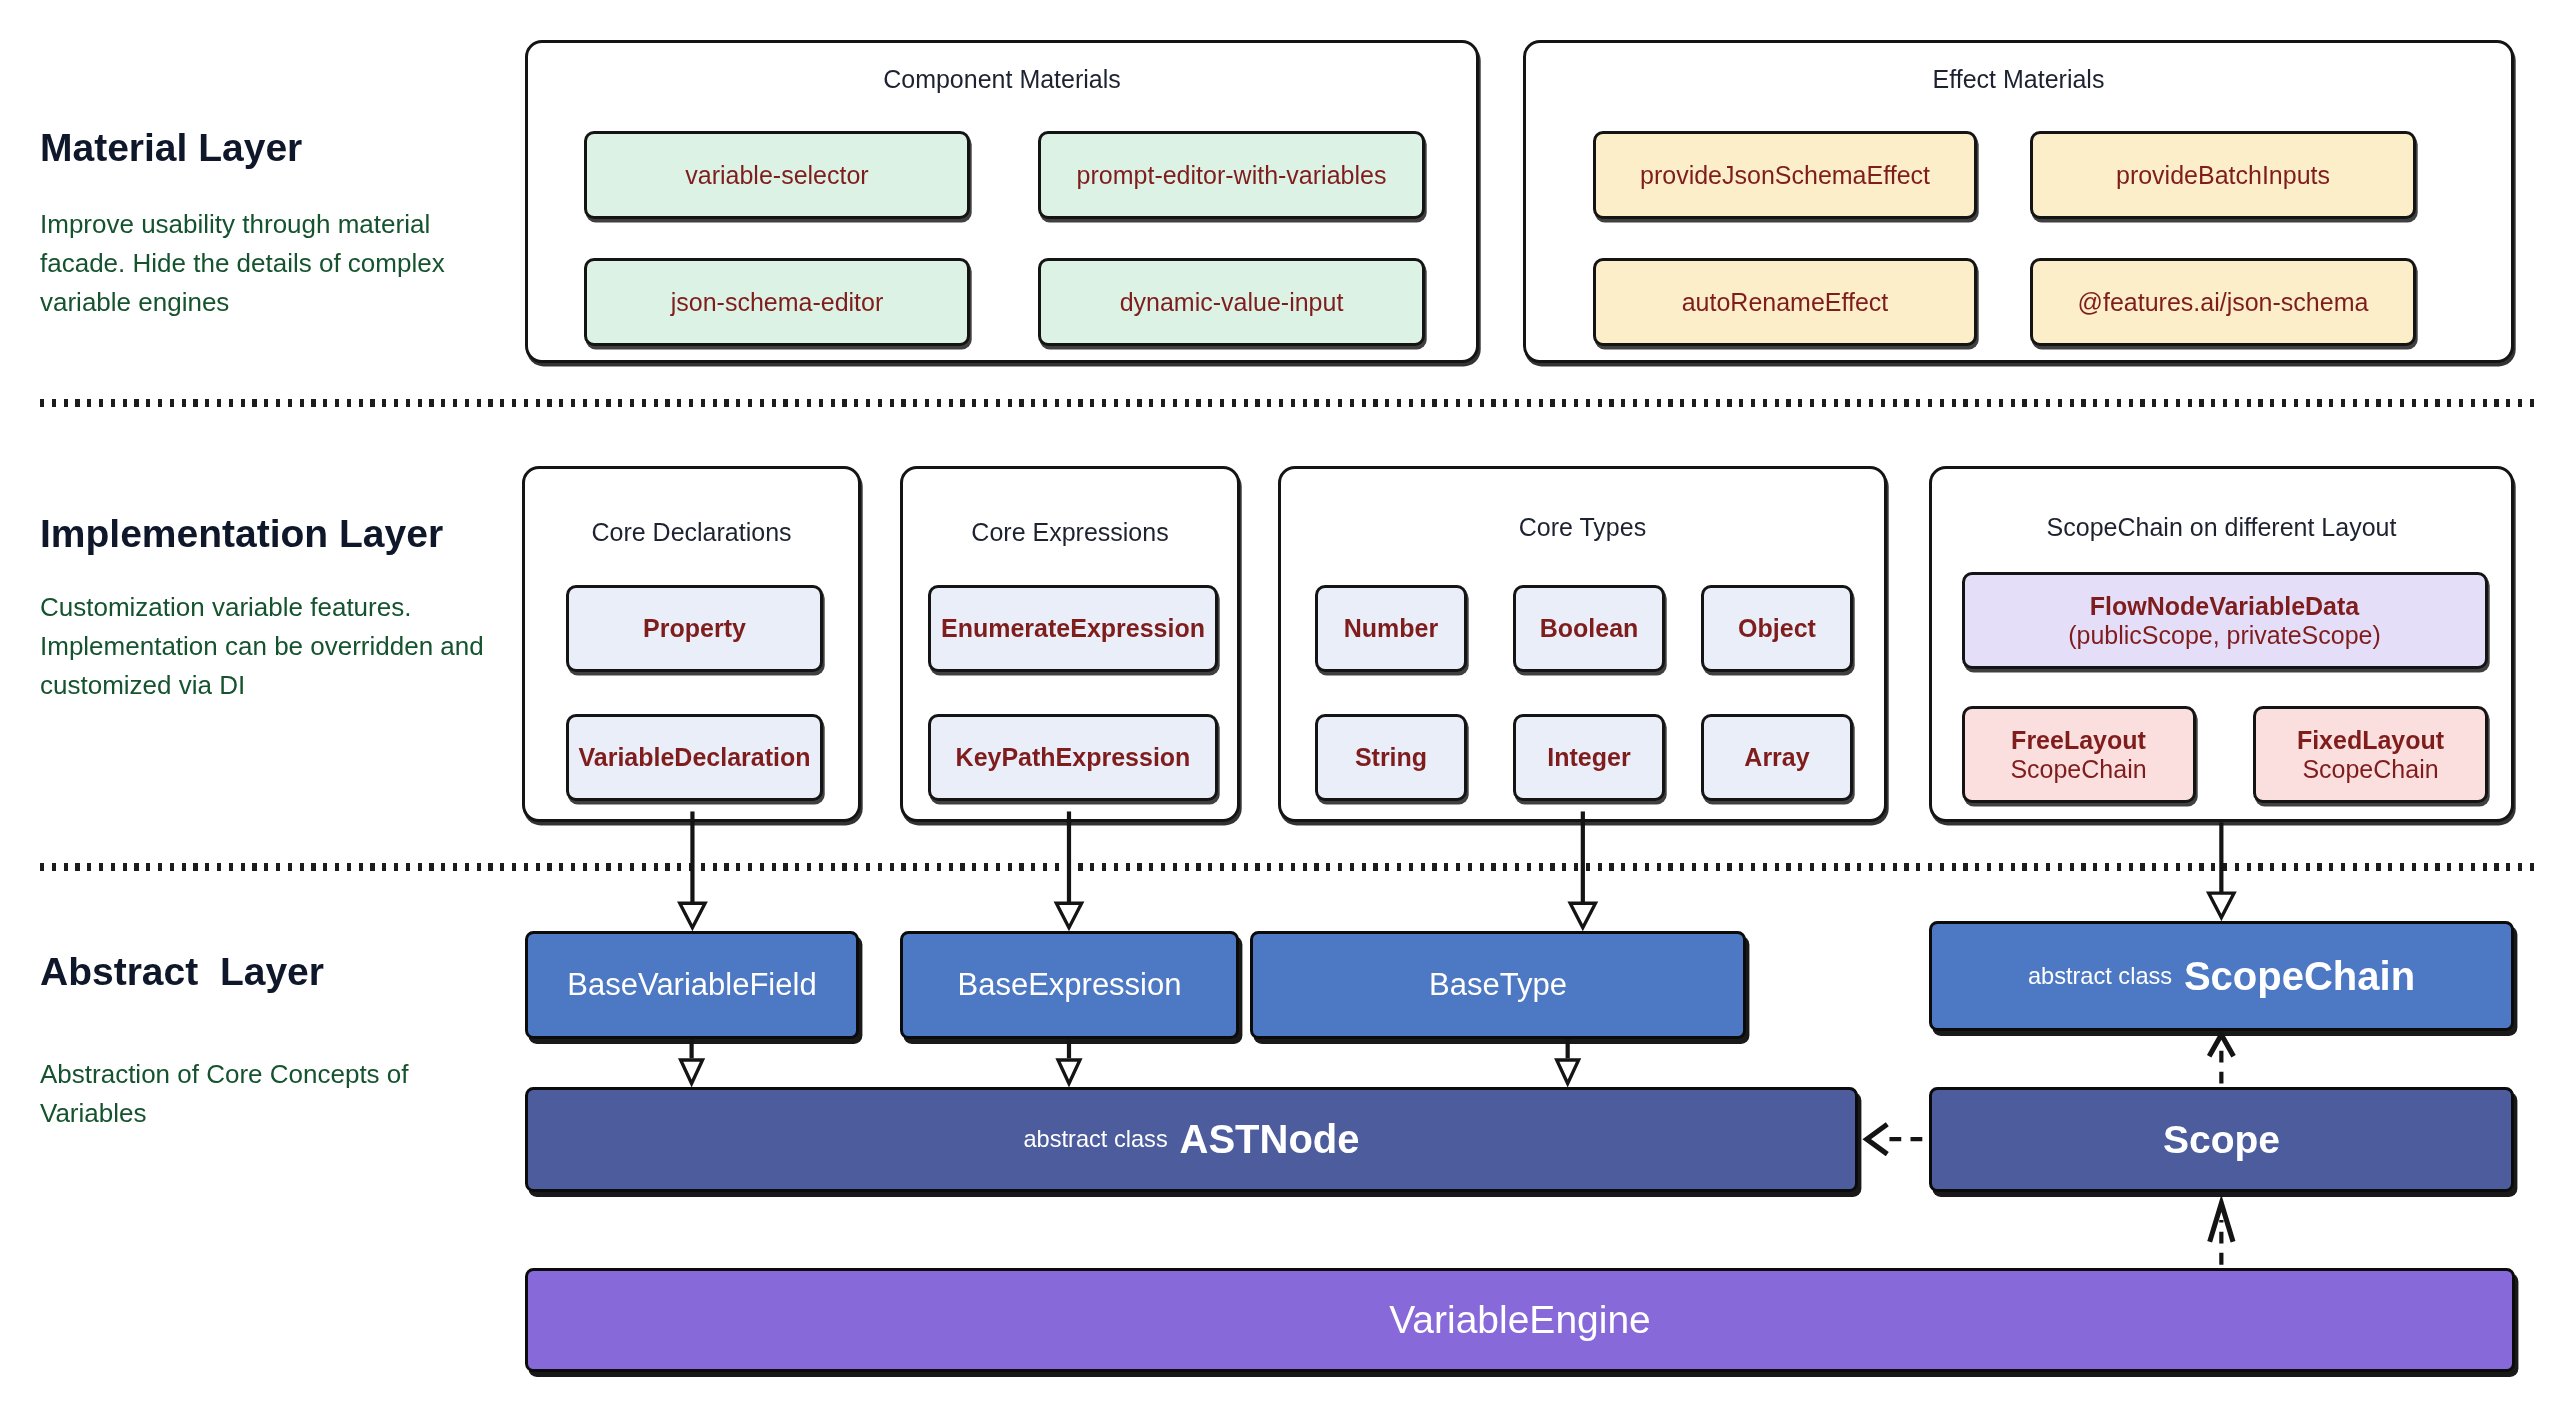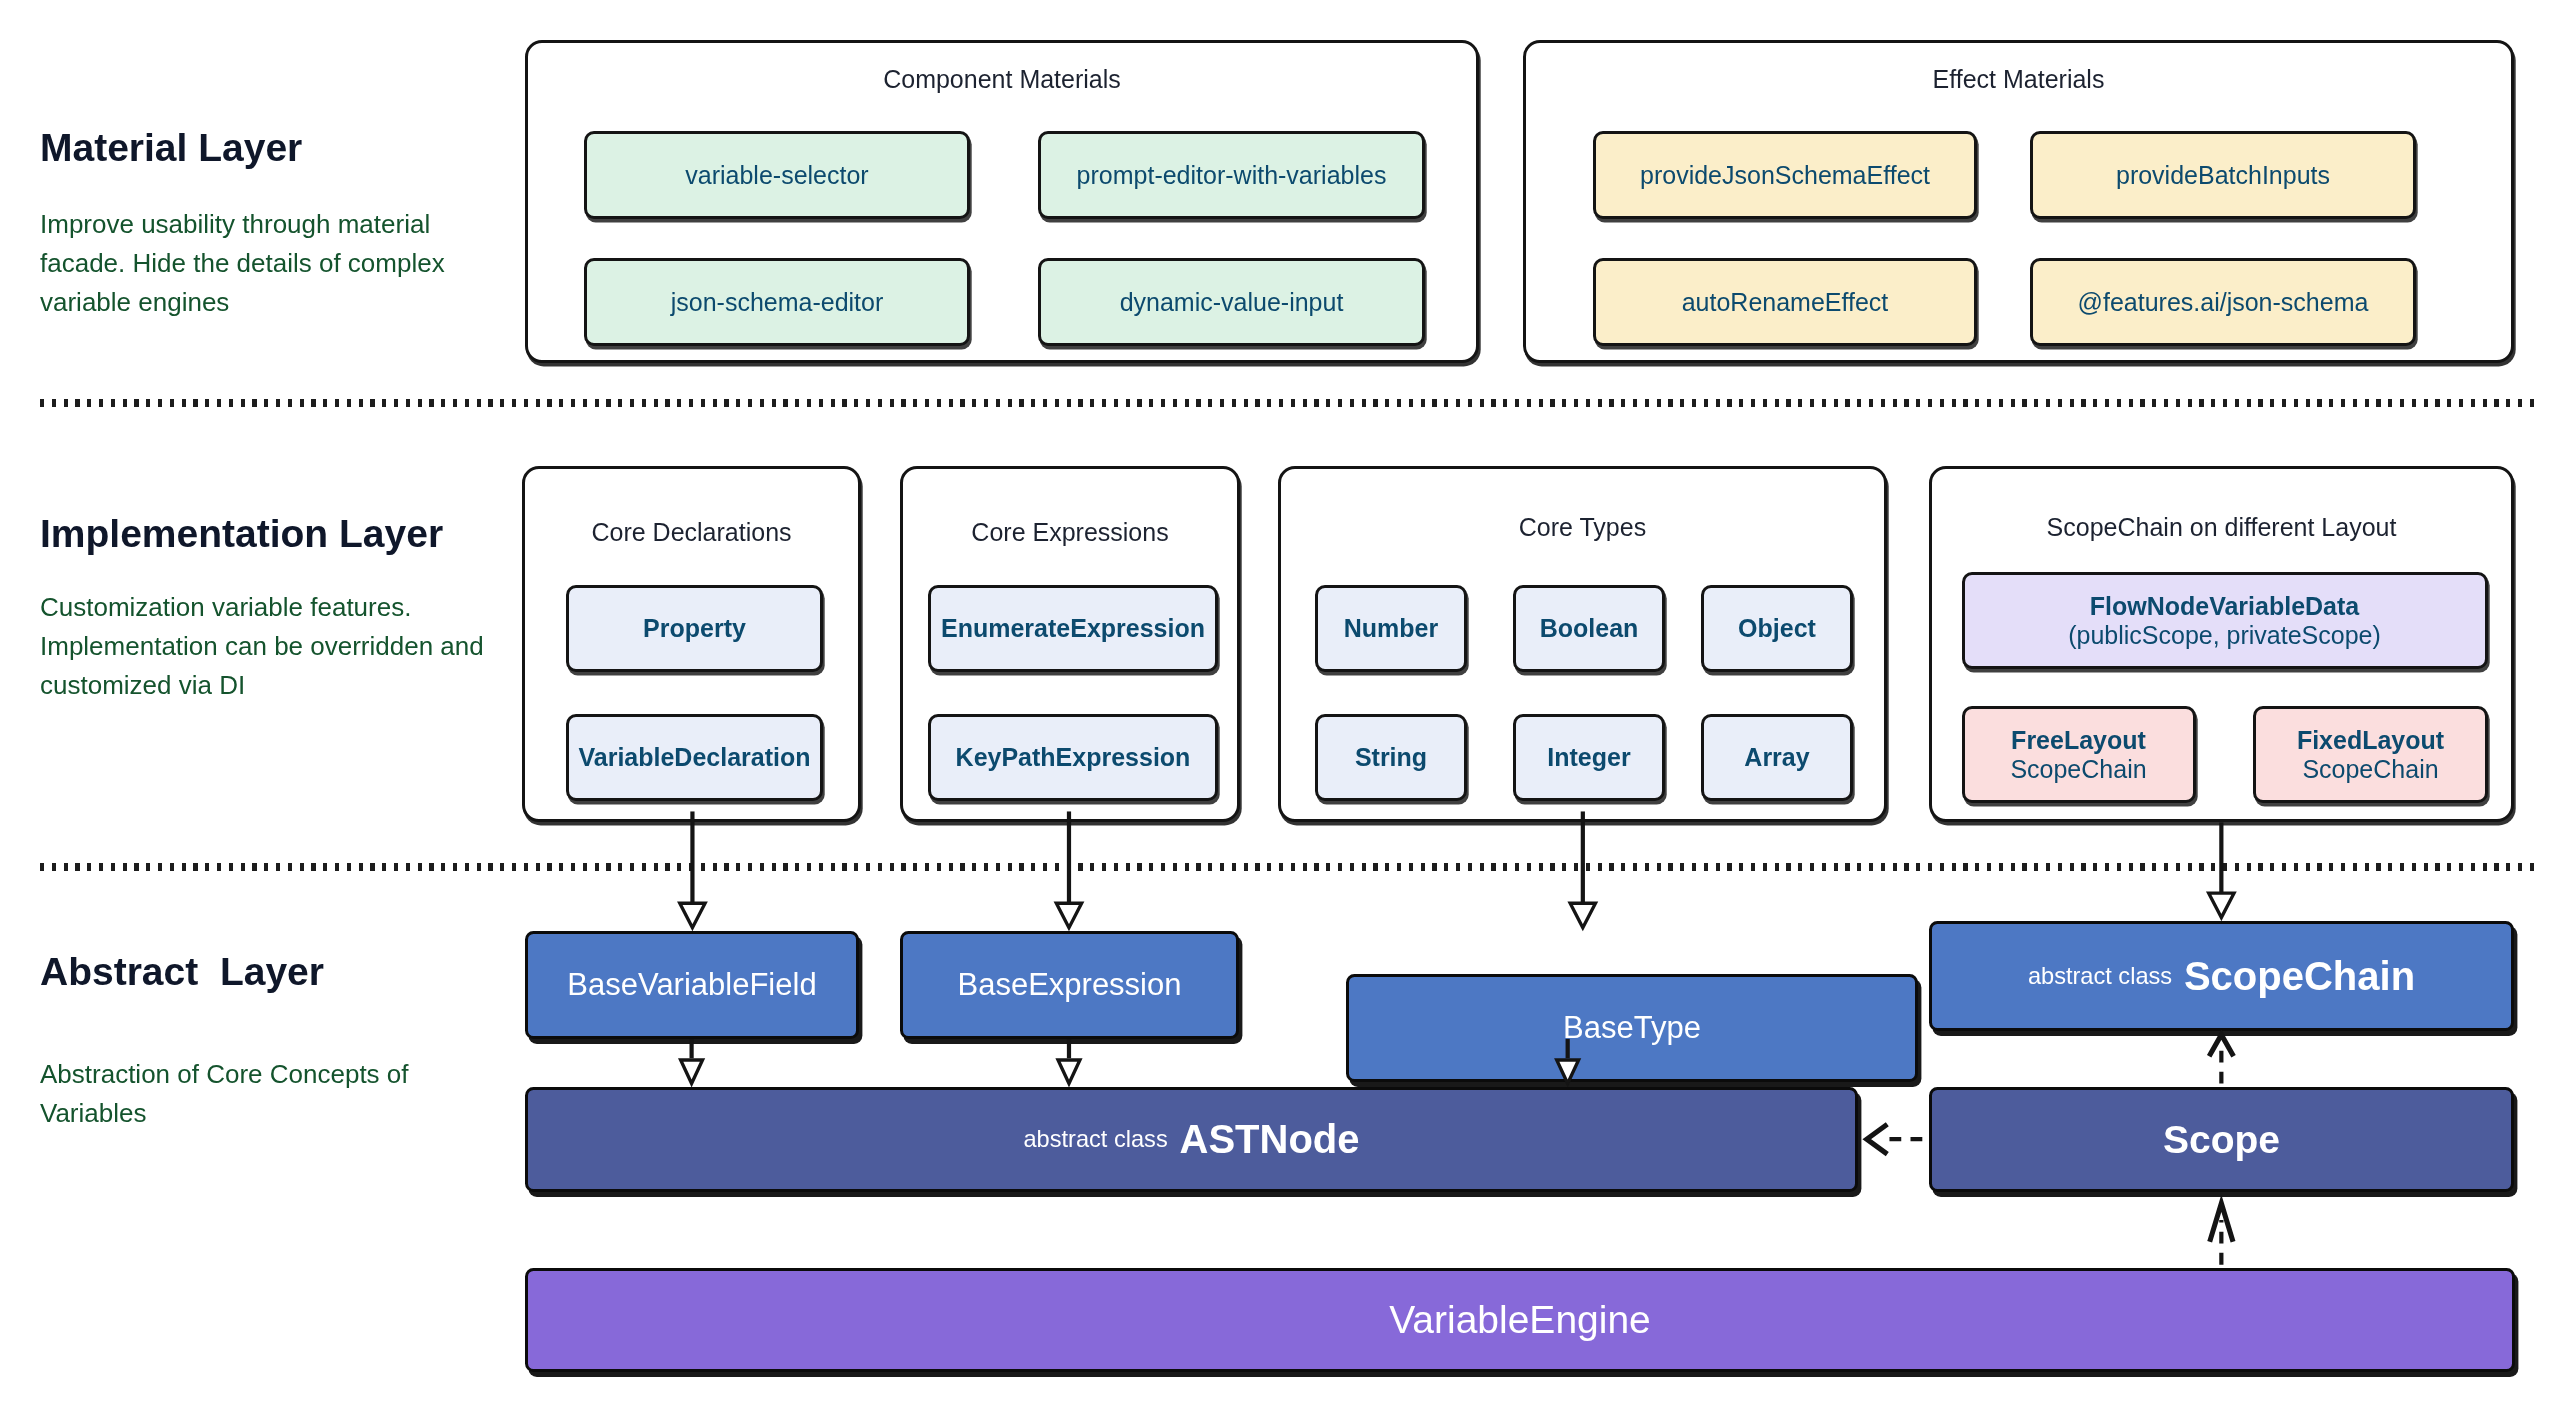--- a/index.html
+++ b/index.html
@@ -20,21 +20,21 @@
     box-shadow:1.7px 3.4px 0 rgba(0,0,0,0.8);
   }
   .group-title{
     position:absolute;left:0;right:0;text-align:center;
     font-size:25px;color:#1c2230;
   }
   .chip{
     position:absolute;box-sizing:border-box;
     border:3.4px solid var(--c-ink);border-radius:10px;
     display:flex;flex-direction:column;align-items:center;justify-content:center;
-    font-size:25px;color:#0c4a6e;text-align:center;
+    font-size:25px;color:#7f1d1d;text-align:center;
     box-shadow:1.7px 3.4px 0 rgba(0,0,0,0.75);
   }
   .chip.bold{font-weight:bold;}
   .chip .sub{font-weight:normal;}
   .mint{background:var(--c-mint);}
   .cream{background:var(--c-cream);}
   .ice{background:var(--c-ice);}
   .lavender{background:var(--c-lavender);}
   .pink{background:var(--c-pink);}
   .big{
@@ -120,21 +120,21 @@
     <span class="sub">ScopeChain</span>
   </div>
   <div class="chip pink" style="left:321px;top:237px;width:235px;height:97px;">
     <span style="font-weight:bold;">FixedLayout</span>
     <span class="sub">ScopeChain</span>
   </div>
 </div>
 
 <div class="abs big blue blue-label" style="left:525px;top:931px;width:334px;height:108px;">BaseVariableField</div>
 <div class="abs big blue blue-label" style="left:900px;top:931px;width:339px;height:108px;">BaseExpression</div>
-<div class="abs big blue blue-label" style="left:1346px;top:931px;width:572px;height:108px;margin-top:43px;">BaseType</div>
+<div class="abs big blue blue-label" style="left:1250px;top:931px;width:496px;height:108px;">BaseType</div>
 
 <div class="abs big blue" style="left:1929px;top:921px;width:585px;height:110px;">
   <span class="prefix">abstract class</span>
   <span class="big-name">ScopeChain</span>
 </div>
 
 <div class="abs big slate" style="left:525px;top:1087px;width:1333px;height:105px;">
   <span class="prefix">abstract class</span>
   <span class="big-name">ASTNode</span>
 </div>

